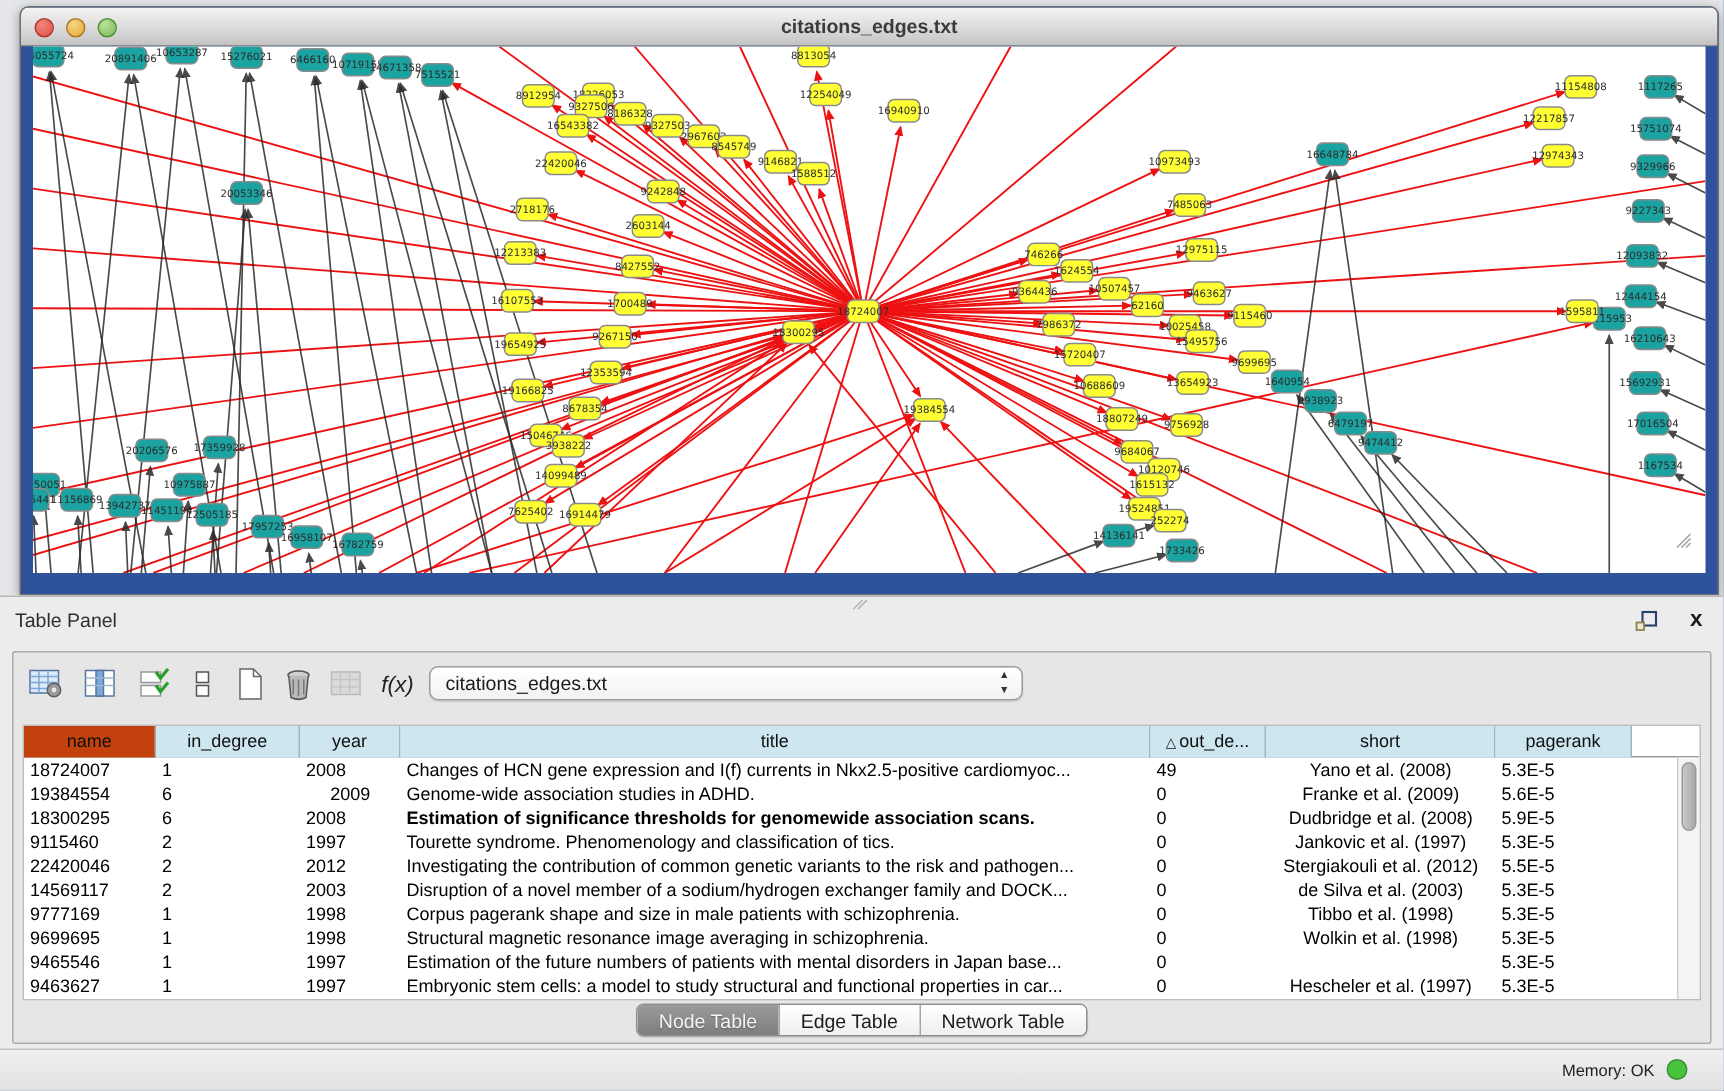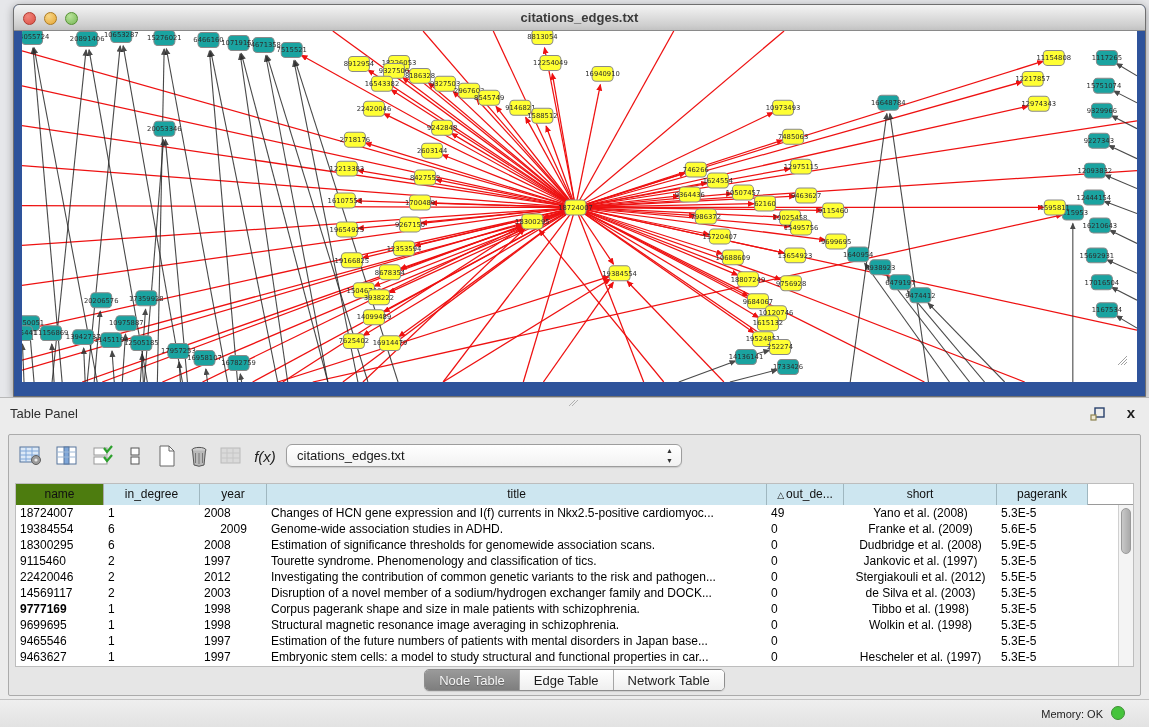--- a/index.html
+++ b/index.html
@@ -46,21 +46,21 @@
     border-radius:6px; font-size:13px; color:#1a1a1a; line-height:21px;
     padding-left:10px; box-shadow:0 1px 1px rgba(0,0,0,.12); }
   #tblselect .arrows { position:absolute; right:8px; top:1px; font-size:7px;
     line-height:10px; color:#333; text-align:center; }
 
   #tablewrap { position:absolute; left:6px; right:6px; top:48px; bottom:28px;
     background:#ffffff; border:1px solid #bdbdbd; overflow:hidden; }
   #thead { display:flex; height:21px; border-bottom:1px solid #9a9a9a; font-size:12px; }
   .hc { height:21px; line-height:20px; text-align:center; color:#111;
     background:#cde6f0; border-right:1px solid #9fb7c0; overflow:hidden; white-space:nowrap; }
-  .hc.gray { background:#4d7c0f; border-right:1px solid #a8a8a8; }
+  .hc.gray { background:#c2410c; border-right:1px solid #a8a8a8; }
   .hc .tri { font-size:9px; margin-right:2px; }
   #tbody { font-size:12px; color:#000; }
   .tr { display:flex; height:16px; line-height:16px; }
   .td { padding:0 4px; overflow:hidden; white-space:nowrap; }
   .td.center { text-align:center; }
   #vscroll { position:absolute; right:0px; top:21px; bottom:0; width:15px;
     background:#f4f4f4; border-left:1px solid #d0d0d0; }
   #vthumb { position:absolute; left:2px; top:3px; width:10px; height:46px;
     background:linear-gradient(90deg,#c9c9c9,#a9a9a9); border-radius:6px; border:1px solid #9a9a9a; }
 
@@ -761,21 +761,21 @@
               <div class="td" style="width: 67px; text-align: center;">2009</div>
               <div class="td" style="width: 500px;">Genome-wide association studies in ADHD.</div>
               <div class="td" style="width: 77px;">0</div>
               <div class="td center" style="width: 153px;">Franke et al. (2009)</div>
               <div class="td" style="width: 91px;">5.6E-5</div>
             </div>
             <div class="tr">
               <div class="td" style="width: 88px;">18300295</div>
               <div class="td" style="width: 96px;">6</div>
               <div class="td" style="width: 67px;">2008</div>
-              <div class="td" style="width: 500px;">Estimation of significance thresholds for genomewide association scans.</div>
+              <div class="td" style="width: 500px; font-weight: bold;">Estimation of significance thresholds for genomewide association scans.</div>
               <div class="td" style="width: 77px;">0</div>
               <div class="td center" style="width: 153px;">Dudbridge et al. (2008)</div>
               <div class="td" style="width: 91px;">5.9E-5</div>
             </div>
             <div class="tr">
               <div class="td" style="width: 88px;">9115460</div>
               <div class="td" style="width: 96px;">2</div>
               <div class="td" style="width: 67px;">1997</div>
               <div class="td" style="width: 500px;">Tourette syndrome. Phenomenology and classification of tics.</div>
               <div class="td" style="width: 77px;">0</div>
@@ -794,21 +794,21 @@
             <div class="tr">
               <div class="td" style="width: 88px;">14569117</div>
               <div class="td" style="width: 96px;">2</div>
               <div class="td" style="width: 67px;">2003</div>
               <div class="td" style="width: 500px;">Disruption of a novel member of a sodium/hydrogen exchanger family and DOCK...</div>
               <div class="td" style="width: 77px;">0</div>
               <div class="td center" style="width: 153px;">de Silva et al. (2003)</div>
               <div class="td" style="width: 91px;">5.3E-5</div>
             </div>
             <div class="tr">
-              <div class="td" style="width: 88px; font-weight: bold;">9777169</div>
+              <div class="td" style="width: 88px;">9777169</div>
               <div class="td" style="width: 96px;">1</div>
               <div class="td" style="width: 67px;">1998</div>
               <div class="td" style="width: 500px;">Corpus pagerank shape and size in male patients with schizophrenia.</div>
               <div class="td" style="width: 77px;">0</div>
               <div class="td center" style="width: 153px;">Tibbo et al. (1998)</div>
               <div class="td" style="width: 91px;">5.3E-5</div>
             </div>
             <div class="tr">
               <div class="td" style="width: 88px;">9699695</div>
               <div class="td" style="width: 96px;">1</div>

